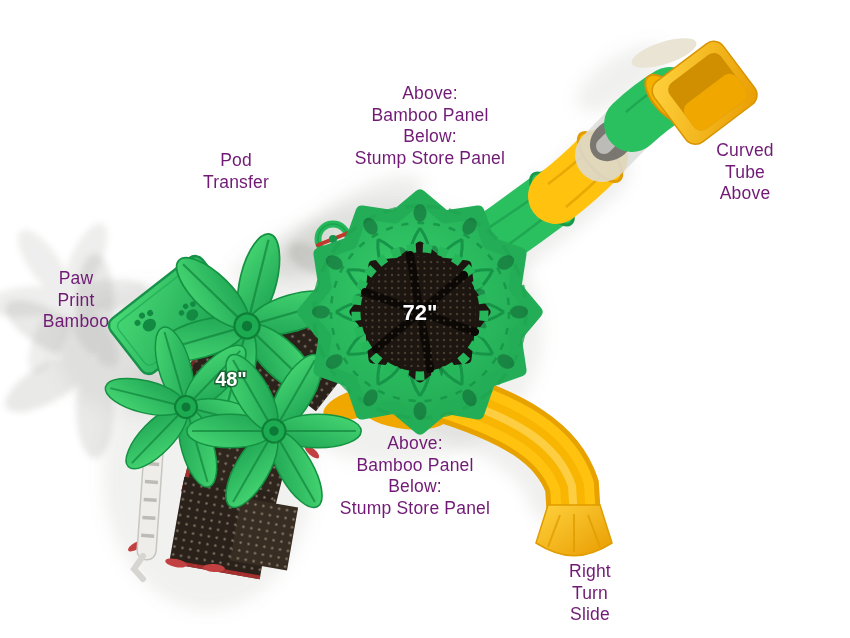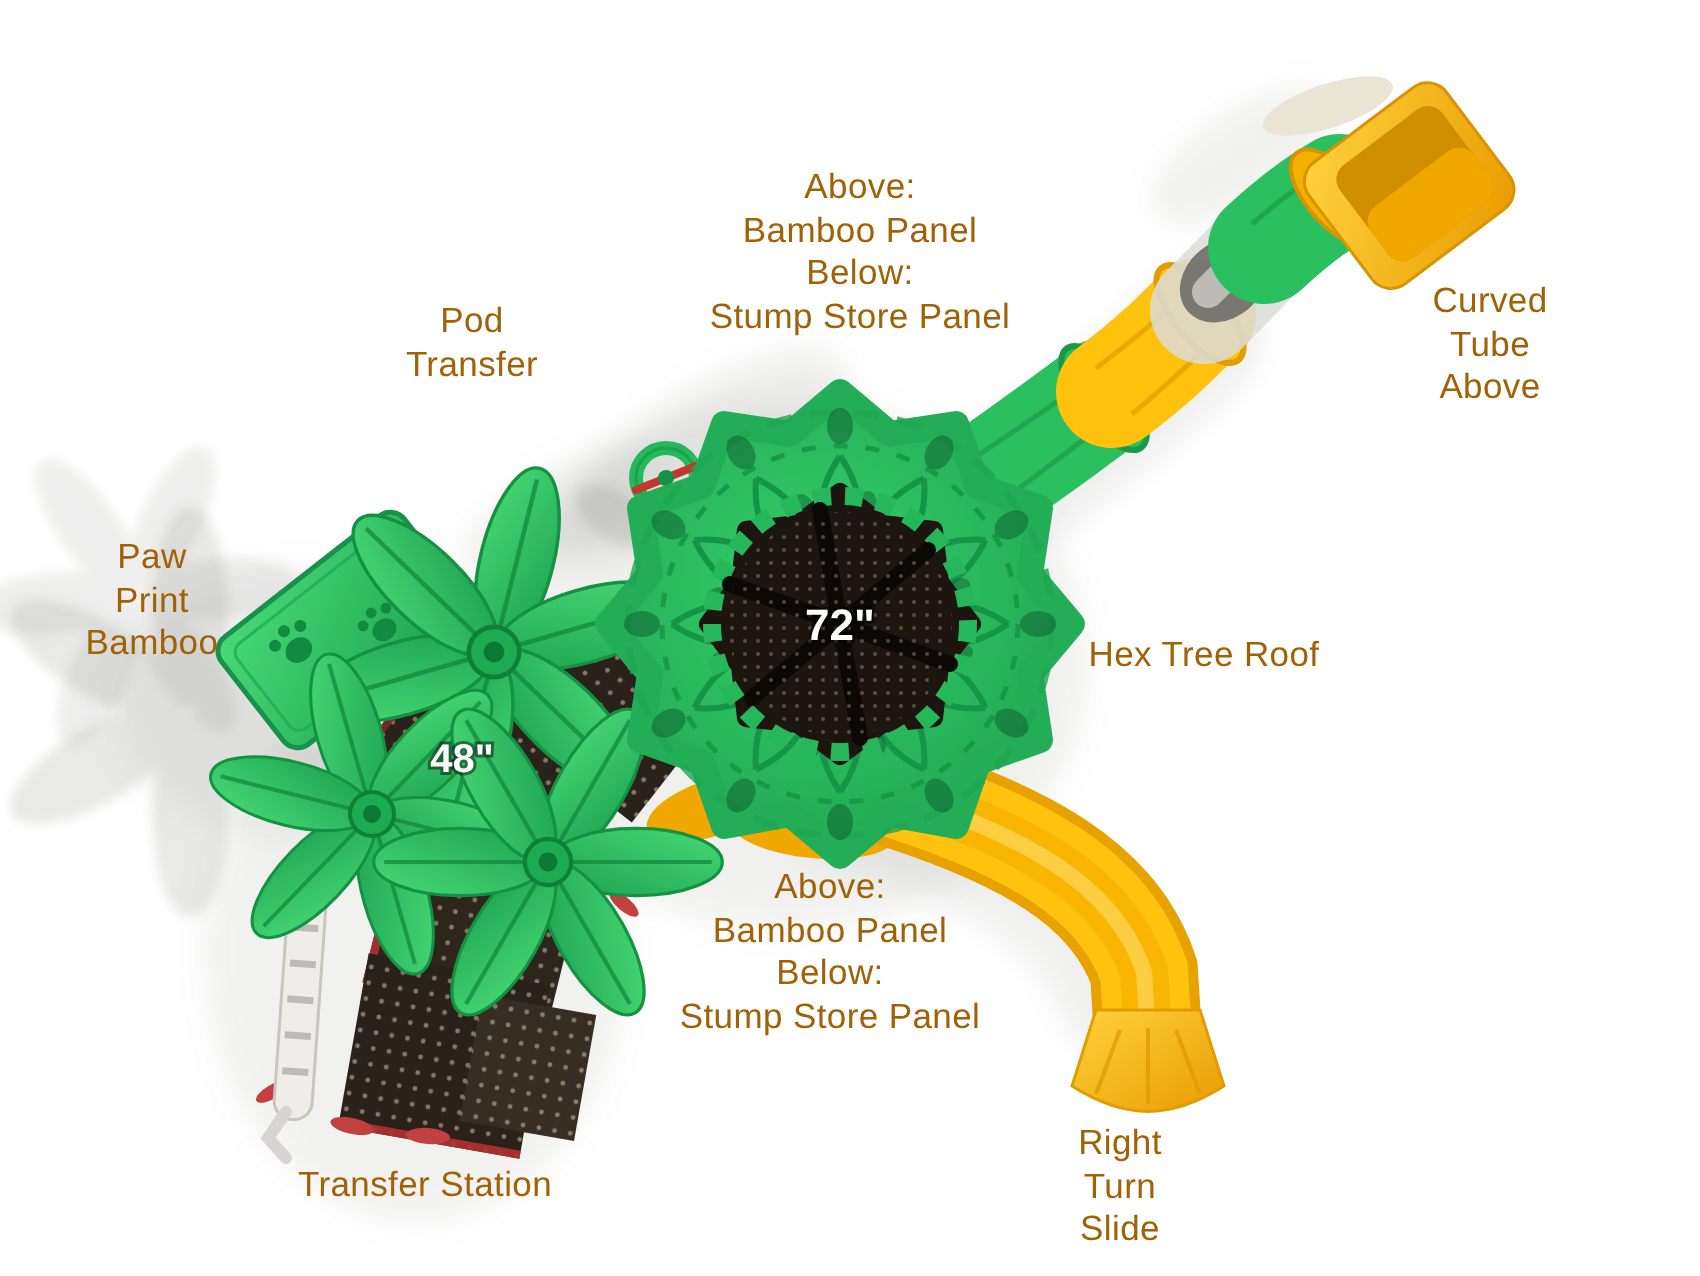--- a/index.html
+++ b/index.html
@@ -1,19 +1,19 @@
 <!DOCTYPE html>
 <html><head>
 <meta charset="utf-8">
 <style>
   html,body{margin:0;padding:0;background:#fff;}
   .stage{position:relative;width:850px;height:638px;background:#ffffff;overflow:hidden;
          font-family:"Liberation Sans","DejaVu Sans",sans-serif;}
   .stage svg{position:absolute;left:0;top:0;}
-  .lbl{position:absolute;font-size:17.5px;line-height:1.24;color:#a16207;
+  .lbl{position:absolute;font-size:17.5px;line-height:1.24;color:#701a75;
        text-align:center;white-space:pre-line;letter-spacing:.2px;}
   text.meas{font-family:"Liberation Sans","DejaVu Sans",sans-serif;font-weight:bold;
             fill:#ffffff;text-anchor:middle;paint-order:stroke;stroke:rgba(0,0,0,.45);stroke-width:3px;}
 </style>
 </head>
 <body>
 
 <div class="stage">
 
 <svg width="850" height="638" viewBox="0 0 850 638">
@@ -219,22 +219,20 @@
 Below:
 Stump Store Panel</div>
   <div class="lbl" style="left:176px;top:150px;width:120px">Pod
 Transfer</div>
   <div class="lbl" style="left:685px;top:140px;width:120px">Curved
 Tube
 Above</div>
   <div class="lbl" style="left:16px;top:268px;width:120px">Paw
 Print
 Bamboo</div>
-  <div class="lbl" style="left:517px;top:317px;width:170px">Hex Tree Roof</div>
   <div class="lbl" style="left:290px;top:433px;width:250px">Above:
 Bamboo Panel
 Below:
 Stump Store Panel</div>
-  <div class="lbl" style="left:110px;top:582px;width:205px">Transfer Station</div>
-  <div class="lbl" style="left:500px;top:561px;width:120px">Right
+  <div class="lbl" style="left:530px;top:561px;width:120px">Right
 Turn
 Slide</div>
 </div>
 
 </body></html>

